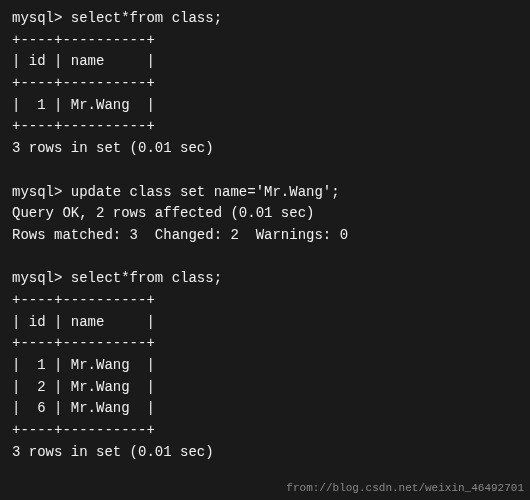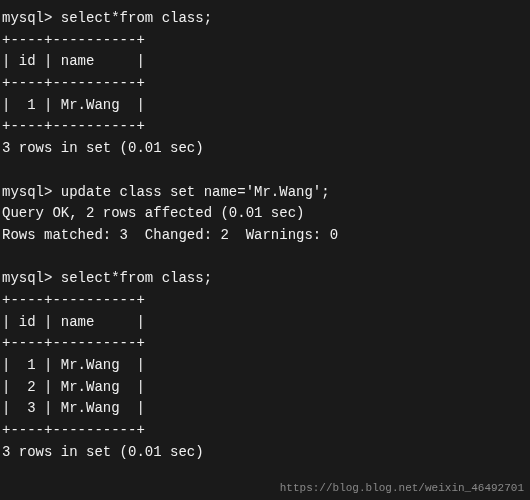--- a/index.html
+++ b/index.html
@@ -14,21 +14,21 @@
       font-family: 'Courier New', Courier, monospace;
       font-size: 14px;
       color: #f0f0f0;
       overflow: hidden;
       position: relative;
     }
     .terminal {
       width: 530px;
       height: 476px;
       background-color: #1a1a1a;
-      padding: 8px 2px;
+      padding: 8px 12px;
       line-height: 1.55;
     }
     .line {
       white-space: pre;
       display: block;
     }
     .watermark {
       position: absolute;
       bottom: 6px;
       right: 6px;
@@ -52,19 +52,19 @@
       <span class="line">mysql&gt; update class set name='Mr.Wang';</span>
       <span class="line">Query OK, 2 rows affected (0.01 sec)</span>
       <span class="line">Rows matched: 3  Changed: 2  Warnings: 0</span>
       <span class="line">&nbsp;</span>
       <span class="line">mysql&gt; select*from class;</span>
       <span class="line">+----+----------+</span>
       <span class="line">| id | name     |</span>
       <span class="line">+----+----------+</span>
       <span class="line">|  1 | Mr.Wang  |</span>
       <span class="line">|  2 | Mr.Wang  |</span>
-      <span class="line">|  3 | Mr.Wang  |</span>
+      <span class="line">|  6 | Mr.Wang  |</span>
       <span class="line">+----+----------+</span>
       <span class="line">3 rows in set (0.01 sec)</span>
     </div>
 </div>
 
-<div class="watermark">https://blog.blog.net/weixin_46492701</div>
+<div class="watermark">from://blog.csdn.net/weixin_46492701</div>
 
 </body></html>

